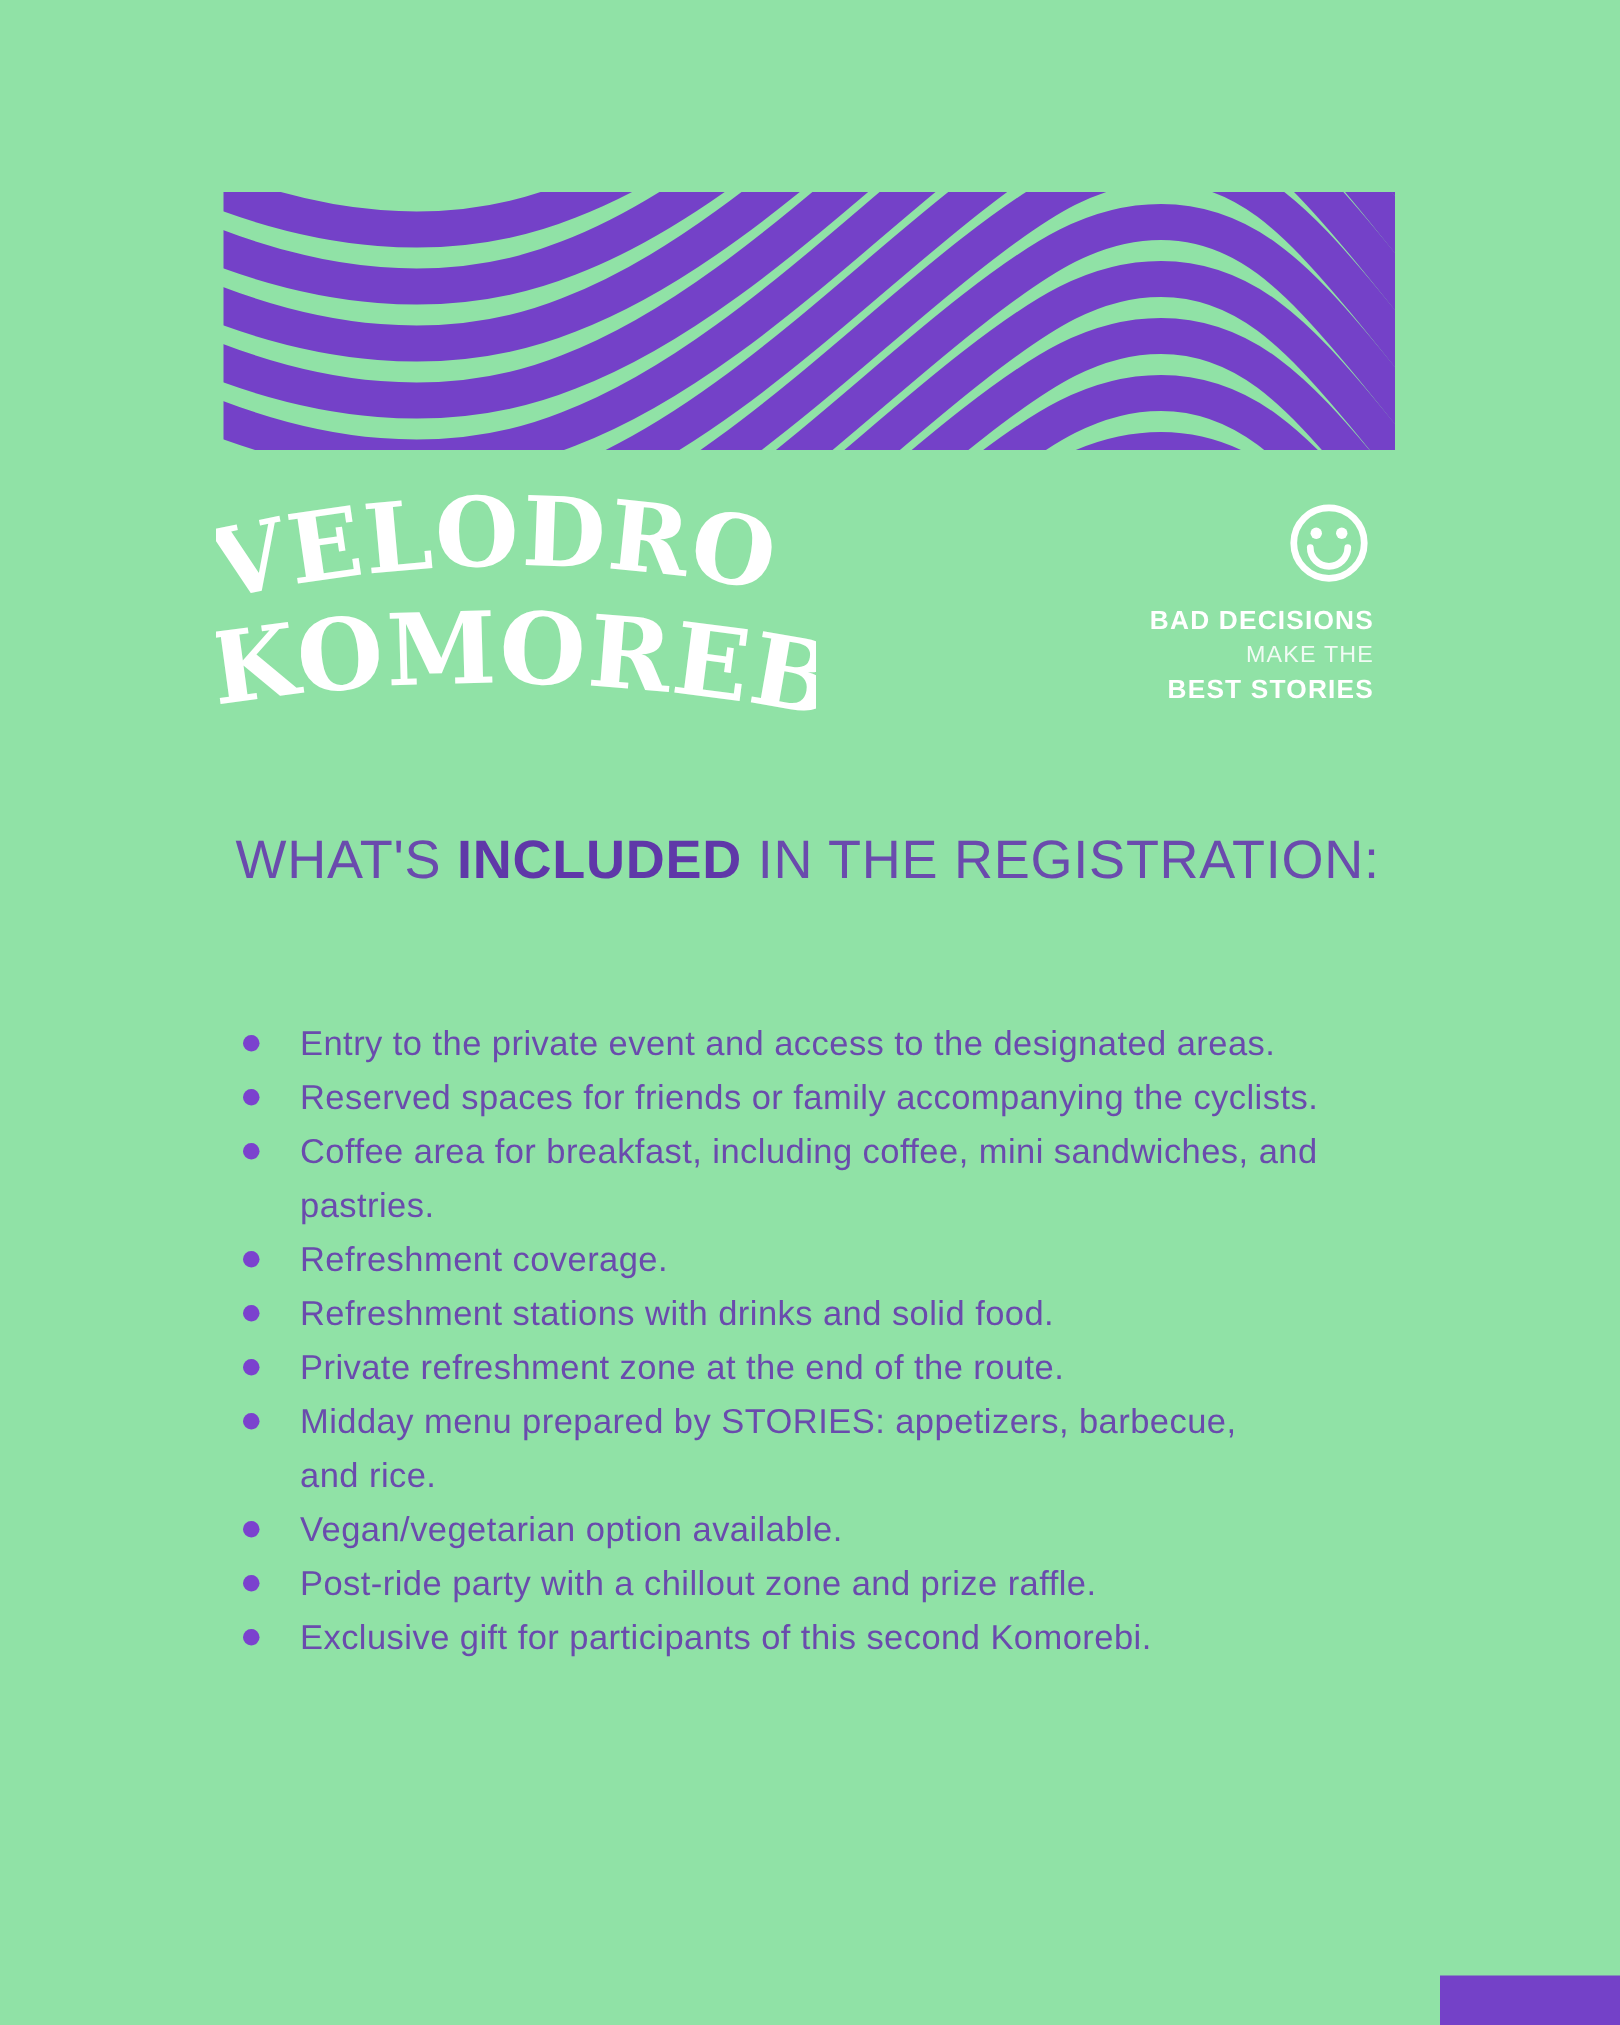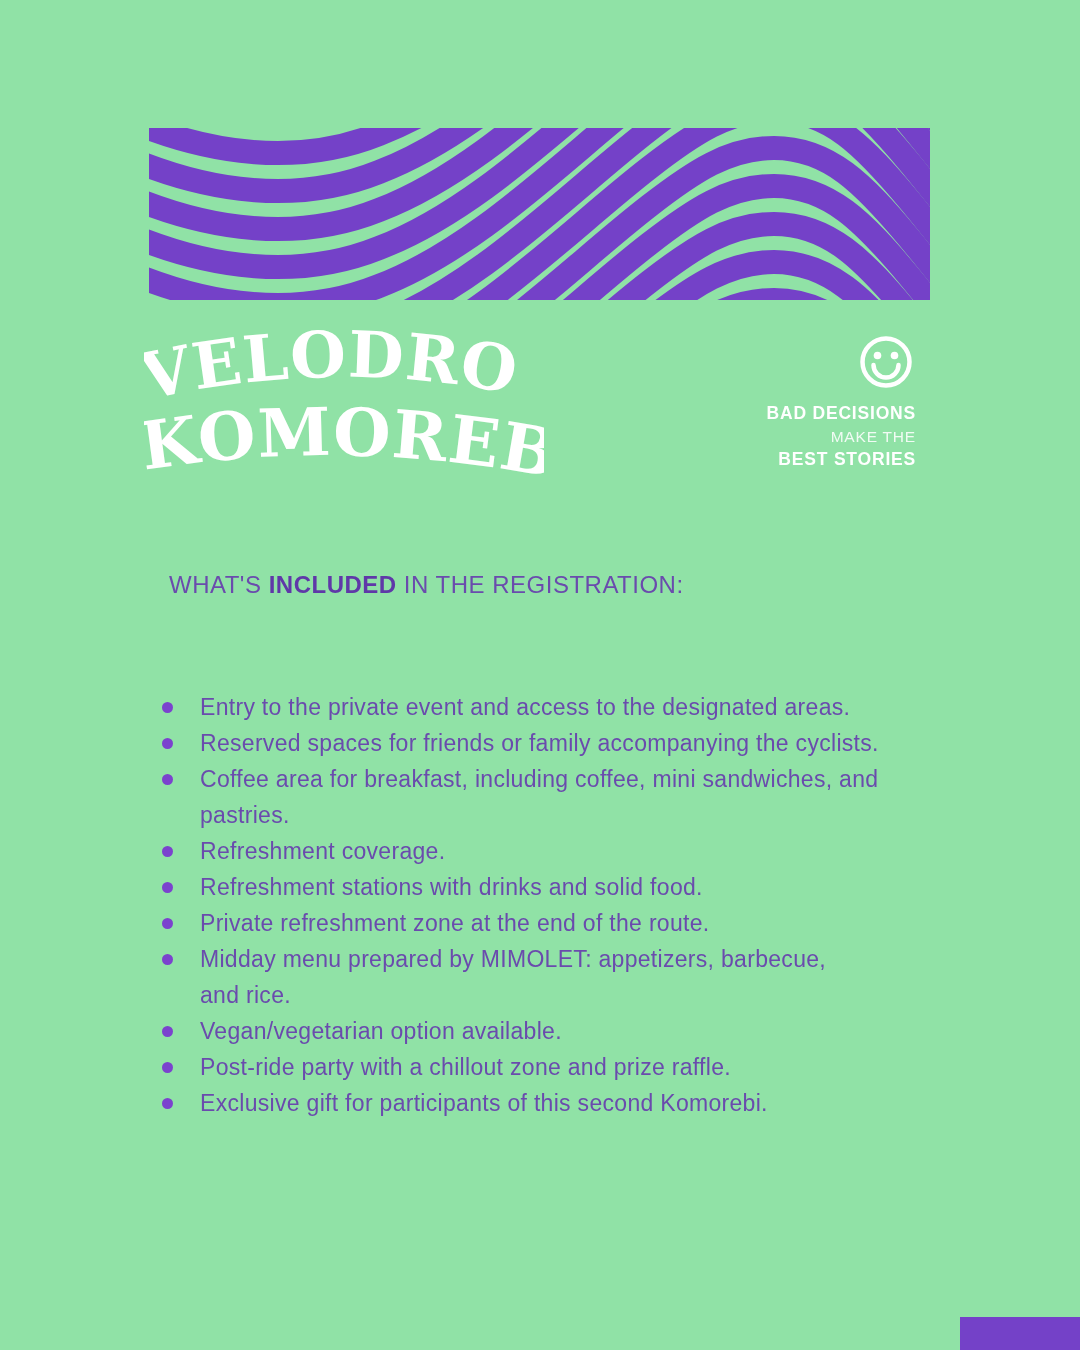--- a/index.html
+++ b/index.html
@@ -62,22 +62,22 @@
     opacity: 0.88;
   }
 
   
   .section {
     position: absolute;
     left: 157px; top: 556px;
     width: 780px;
   }
   .heading {
-    margin: 12px;
-    font-size: 24px;
+    margin: 0;
+    font-size: 36px;
     font-weight: 400;
     letter-spacing: 0.5px;
     line-height: 34px;
     color: var(--text, #6A4BAD);
   }
   .heading strong {
     font-weight: bold;
     color: var(--heading-emphasis, #5F38A8);
   }
 
@@ -214,21 +214,21 @@
           <span class="item-text">Refreshment stations with drinks and solid food.</span>
         </li>
 
         <li class="list-item">
           <span class="dot"></span>
           <span class="item-text">Private refreshment zone at the end of the route.</span>
         </li>
 
         <li class="list-item">
           <span class="dot"></span>
-          <span class="item-text">Midday menu prepared by MIMOLET: appetizers, barbecue,
+          <span class="item-text">Midday menu prepared by STORIES: appetizers, barbecue,
 and rice.</span>
         </li>
 
         <li class="list-item">
           <span class="dot"></span>
           <span class="item-text">Vegan/vegetarian option available.</span>
         </li>
 
         <li class="list-item">
           <span class="dot"></span>

